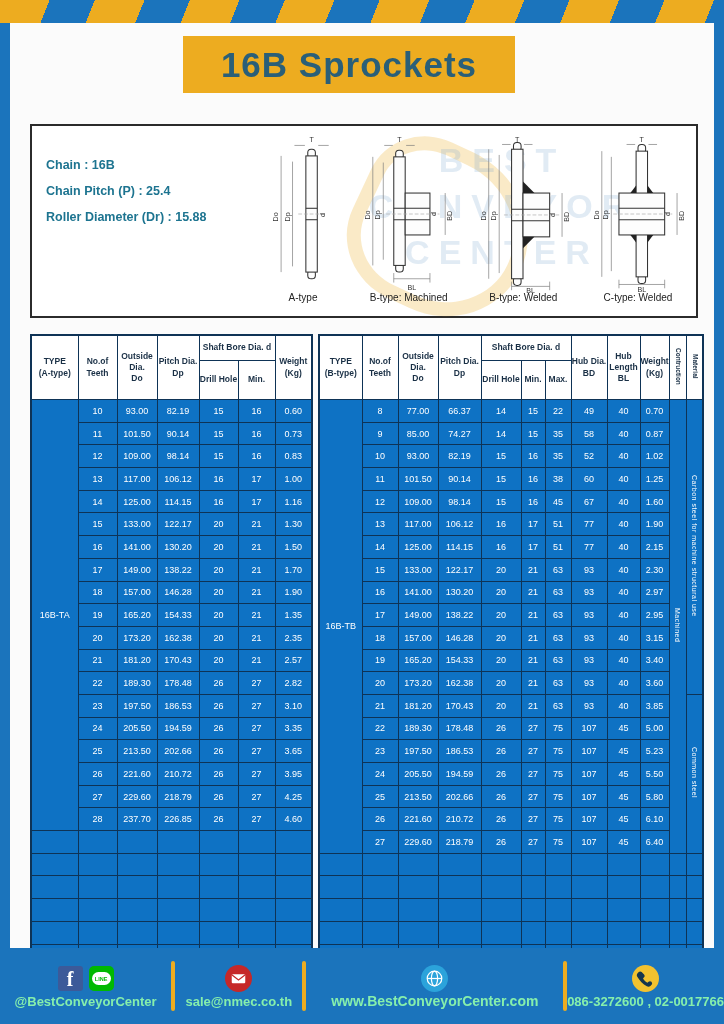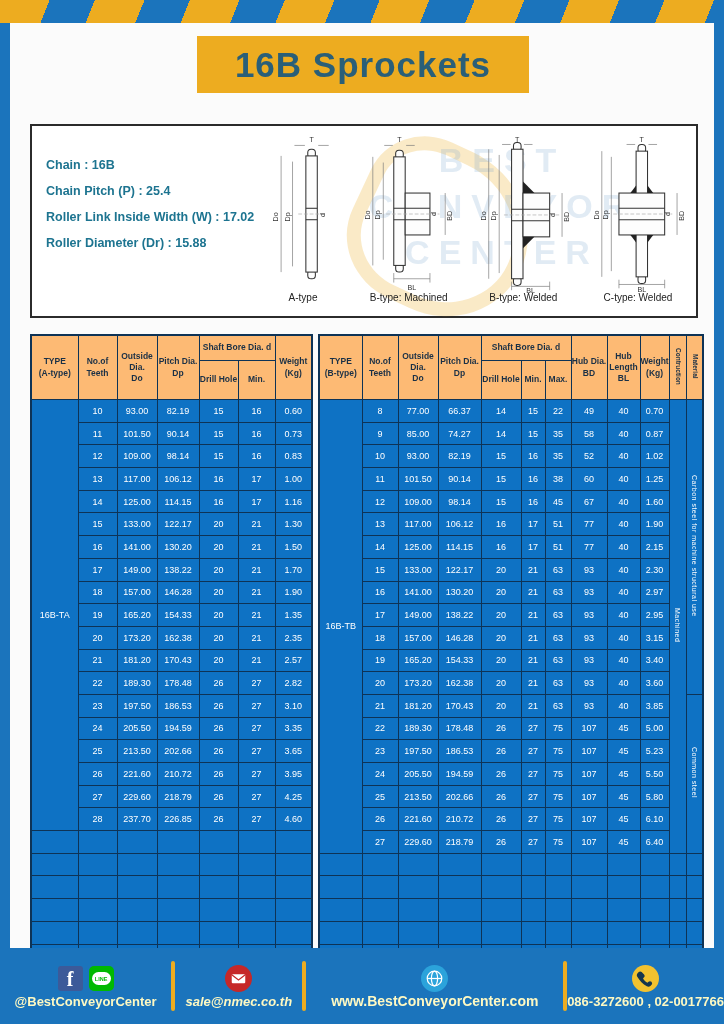--- a/index.html
+++ b/index.html
@@ -1,21 +1,21 @@
 <!DOCTYPE html>
 <html><head>
 <meta charset="utf-8">
 <style>
   html,body{margin:0;padding:0;}
   .page{position:relative;width:724px;height:1024px;background:#1B74BC;font-family:"Liberation Sans",sans-serif;overflow:hidden;}
   .top-stripes{position:absolute;left:0;top:0;width:724px;height:23px;
     background:repeating-linear-gradient(112deg,#EDAC20 0 46px,#1B74BC 46px 88px);}
   .paper{position:absolute;left:10px;top:23px;width:704px;height:925px;background:#FBFBFB;}
   
-  .banner{position:absolute;left:197px;top:36px;width:332px;height:57px;background:#EDAC20;
+  .banner{position:absolute;left:183px;top:36px;width:332px;height:57px;background:#EDAC20;
     display:flex;align-items:center;justify-content:center;}
   .banner .t{font-size:35px;font-weight:bold;color:#2A5F78;letter-spacing:1px;}
   
   .specbox{position:absolute;left:30px;top:124px;width:664px;height:190px;background:#fff;border:2px solid #2B2B2B;}
   .speclines{position:absolute;left:14px;top:26px;color:#1D7490;font-weight:bold;font-size:12.5px;line-height:26px;white-space:nowrap;z-index:2;}
   .watermark{position:absolute;left:270px;top:12px;width:400px;height:166px;z-index:0;
     color:rgba(120,165,205,0.22);font-weight:bold;font-size:34px;letter-spacing:9px;line-height:1.35;
     white-space:pre-line;text-align:center;overflow:hidden;}
   .wmshape{position:absolute;left:320px;top:20px;width:150px;height:140px;border:14px solid rgba(237,172,32,0.25);
     border-radius:40% 60% 55% 45%;transform:rotate(25deg);z-index:0;}
@@ -26,36 +26,36 @@
   .dimtxt{font-size:7.5px;fill:#333;}
   .shape{fill:#FDFDFD;stroke:#333;stroke-width:1.1;}
   .dim{stroke:#777;stroke-width:0.7;}
   .cl{stroke:#AAA;stroke-width:0.7;stroke-dasharray:4,2;}
   .weld{fill:#222;stroke:none;}
   
   .tableA{position:absolute;left:30px;top:334px;}
   .tableB{position:absolute;left:318px;top:334px;}
   .sptable{border-collapse:collapse;table-layout:fixed;border:2px solid #0E3356;}
   .sptable th,.sptable td{border:1.5px solid #0E3356;padding:0;text-align:center;vertical-align:middle;overflow:hidden;}
-  .sptable th{background:#fdba74;color:#1A3046;font-weight:bold;font-size:8.5px;margin-left:48px;}
+  .sptable th{background:#ffffff;color:#1A3046;font-weight:bold;font-size:8.5px;margin-left:48px;}
   .sptable th span{white-space:pre-line;line-height:1.3;display:inline-block;}
   .sptable thead tr.r1 th{height:24px;}
   .sptable thead tr.r2 th{height:38px;text-align:center;}
   .sptable td{background:#0E72C4;color:#FFF;font-size:9px;height:21.7px;}
   .sptable td span{white-space:nowrap;}
   .sptable th.vhead span{writing-mode:vertical-rl;white-space:nowrap;font-size:6.5px;letter-spacing:0;}
   .sptable td.vcell span{writing-mode:vertical-rl;white-space:nowrap;font-size:7px;letter-spacing:0.5px;}
   .sptable td.typecell{font-size:9px;}
   
   .footer{position:absolute;left:0;top:948px;width:724px;height:76px;background:#1B74BC;display:flex;align-items:center;}
   .fsec{display:flex;flex-direction:column;align-items:center;justify-content:center;height:100%;}
-  .s1{width:172px;}.s2{width:128px;font-style:italic;}.s3{width:258px;}.s4{flex:1;}
+  .s1{width:172px;}.s2{width:128px;}.s3{width:258px;}.s4{flex:1;}
   .fdiv{width:4px;height:50px;background:#EDAC20;border-radius:2px;}
   .ficons{display:flex;gap:6px;align-items:center;height:30px;}
-  .flabel{color:#fef9c3;font-weight:bold;font-size:13px;margin-top:0;white-space:nowrap;}
+  .flabel{color:#86efac;font-weight:bold;font-size:13px;margin-top:0;white-space:nowrap;}
   .fb{width:25px;height:25px;background:#3C5A99;border-radius:3px;color:#FFF;display:flex;align-items:flex-end;justify-content:center;
       font-family:"Liberation Serif",serif;font-weight:bold;font-size:20px;line-height:24px;overflow:hidden;}
   .line{width:25px;height:25px;background:#00B900;border-radius:5px;display:flex;align-items:center;justify-content:center;}
   .line .bub{width:19px;height:13px;background:#FFF;border-radius:7px;display:flex;align-items:center;justify-content:center;
       color:#00B900;font-size:5.5px;font-weight:bold;}
 </style>
 </head>
 <body>
 
 <div class="page">
@@ -68,21 +68,20 @@
 
   <div class="specbox">
     <div class="wmshape"></div>
     <div class="watermark">BEST
 CONVEYOR
 CENTER</div>
 
     <div class="speclines">
       <div><span>Chain</span> : <span>16B</span></div>
       <div><span>Chain Pitch (P)</span> : <span>25.4</span></div>
-      <div><span>Roller Link Inside Width (W)</span> : <span>17.02</span></div>
       <div><span>Roller Diameter (Dr)</span> : <span>15.88</span></div>
     </div>
 
     <div class="diagrams">
 
       <div class="diag">
         <svg width="86" height="160" viewBox="0 0 90 168">
           <text class="dimtxt" x="54" y="8" text-anchor="middle">T</text>
           <line class="dim" x1="36" y1="12" x2="47" y2="12"></line>
             <line class="dim" x1="61" y1="12" x2="72" y2="12"></line>

